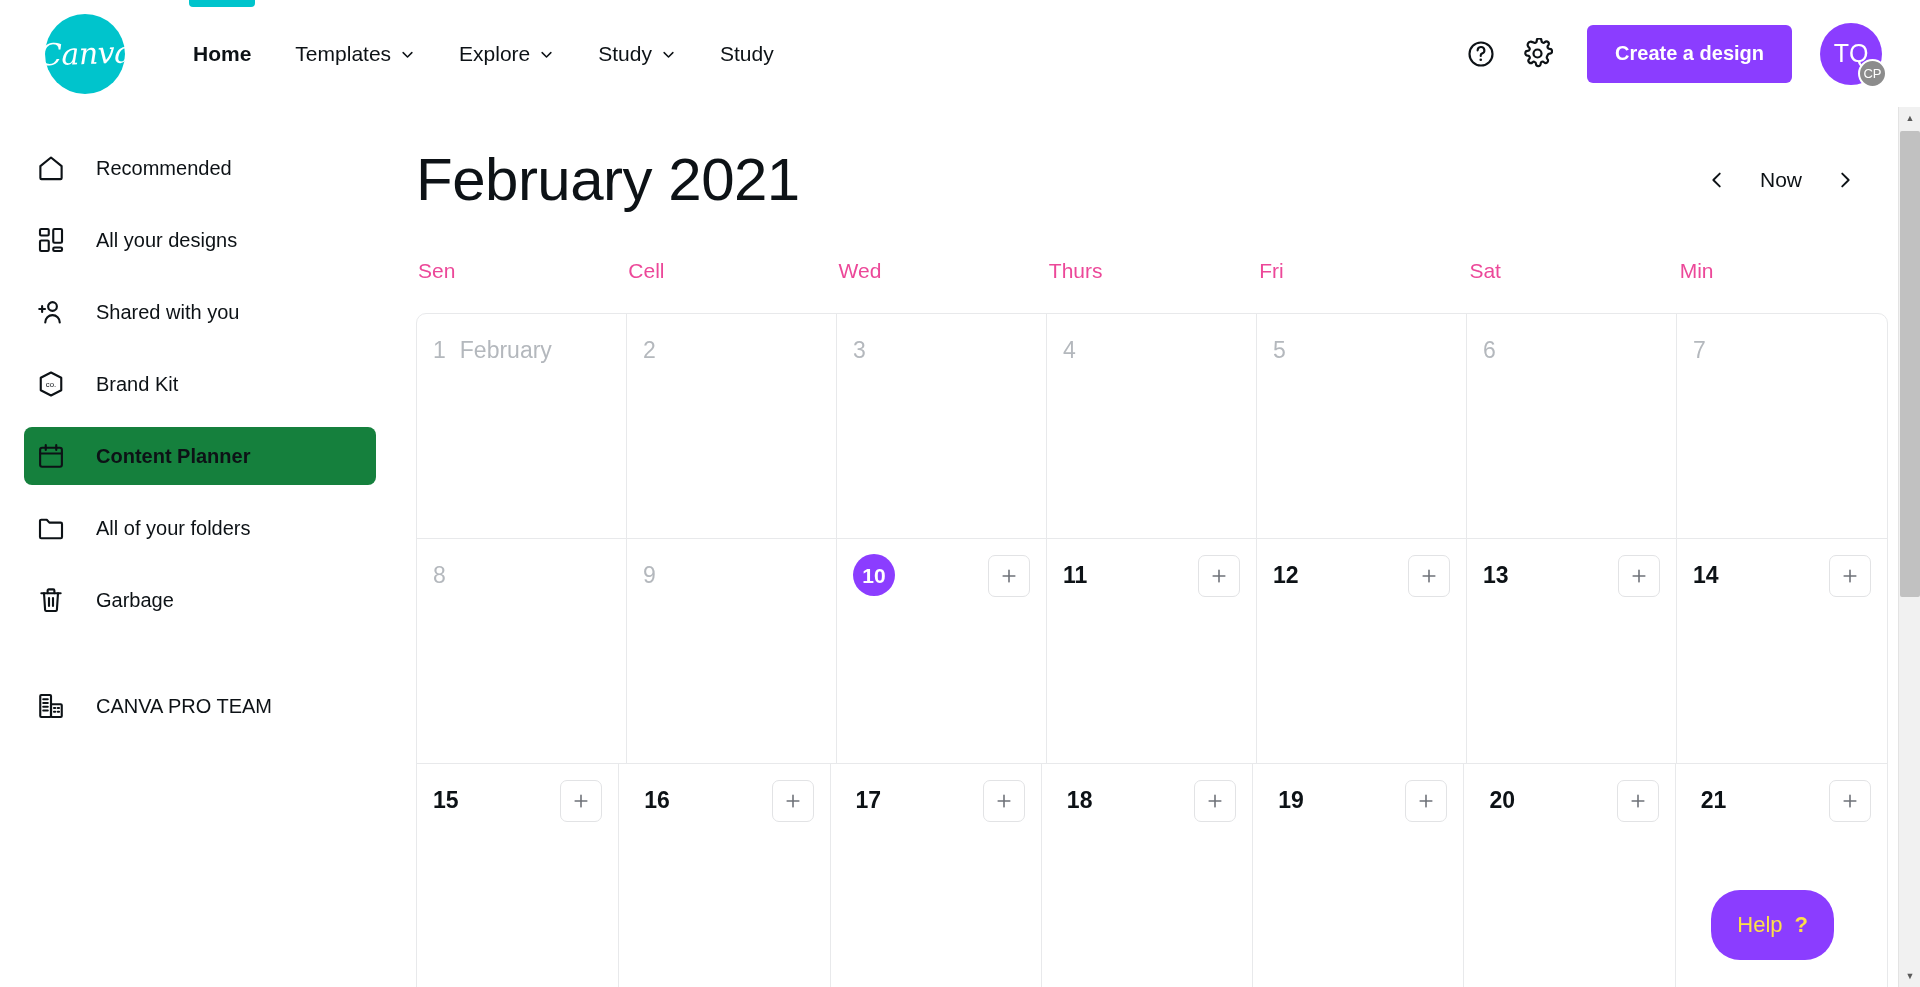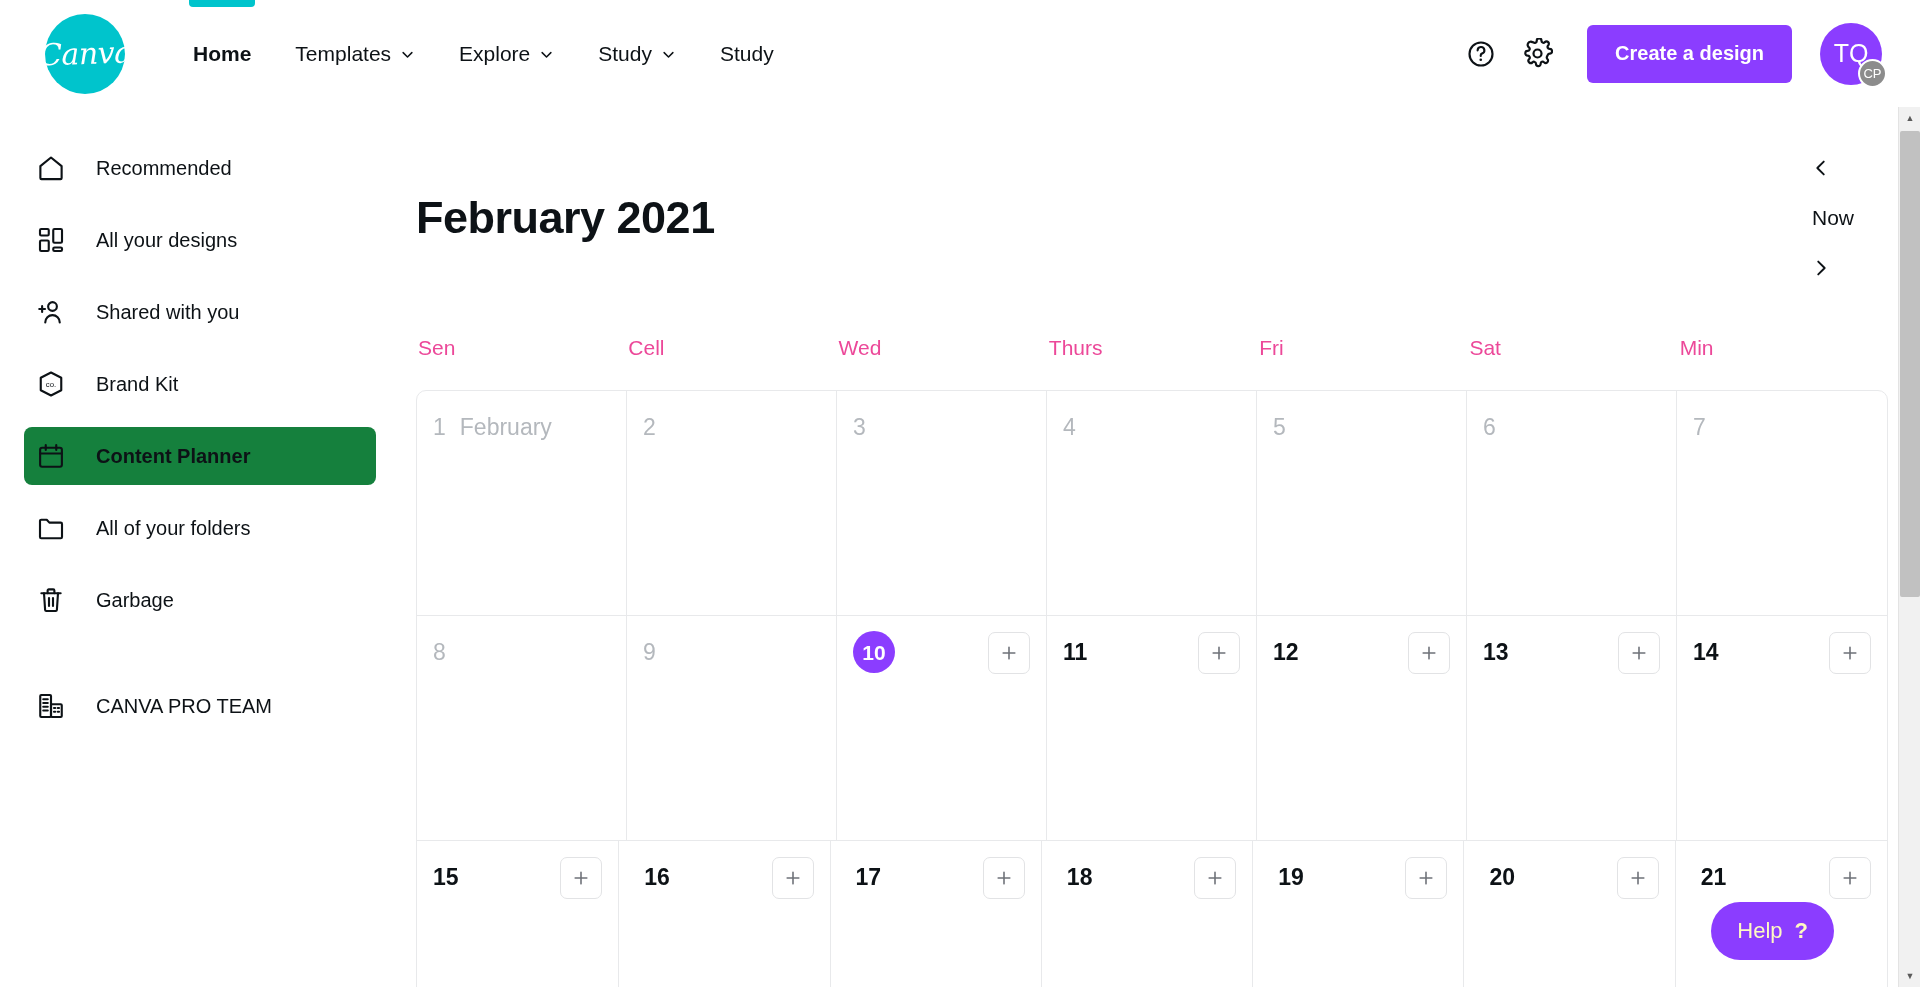--- a/index.html
+++ b/index.html
@@ -154,30 +154,29 @@
     top: 107px; left: 400px;
     width: 1504px; height: 880px;
     background: #fff;
     overflow: hidden;
   }
   .cal-header {
     display: flex; align-items: center;
     padding: 38px 36px 0 16px;
   }
   .cal-title {
-    font-size: 45px;
-    font-weight: bold;
+    font-size: 60px;
+    font-weight: normal;
     letter-spacing: -0.5px;
     color: #0d1216;
   }
   .cal-nav {
     margin-left: auto;
-    display: flex; align-items: flex-start;
+    display: flex; align-items: center;
     gap: 6px;
-    flex-direction: column;
   }
   .cal-nav-btn {
     width: 46px; height: 46px;
     display: flex; align-items: center; justify-content: center;
     border-radius: 50%;
     cursor: pointer;
     color: #0d1216;
   }
   .cal-now {
     font-size: 21px;
@@ -263,23 +262,23 @@
     font-size: 26px;
     line-height: 1;
     flex-shrink: 0;
     margin-top: -2px;
   }
 
   
   .help-btn {
     position: absolute;
     right: 86px; bottom: 27px;
-    height: 58px;
+    height: 70px;
     background: #8b3dff;
-    color: #fef9c3;
+    color: #fde047;
     border: none;
     border-radius: 29px;
     padding: 0 26px;
     font-size: 22px;
     font-family: inherit;
     cursor: pointer;
     display: flex; align-items: center;
     gap: 12px;
     z-index: 40;
   }

